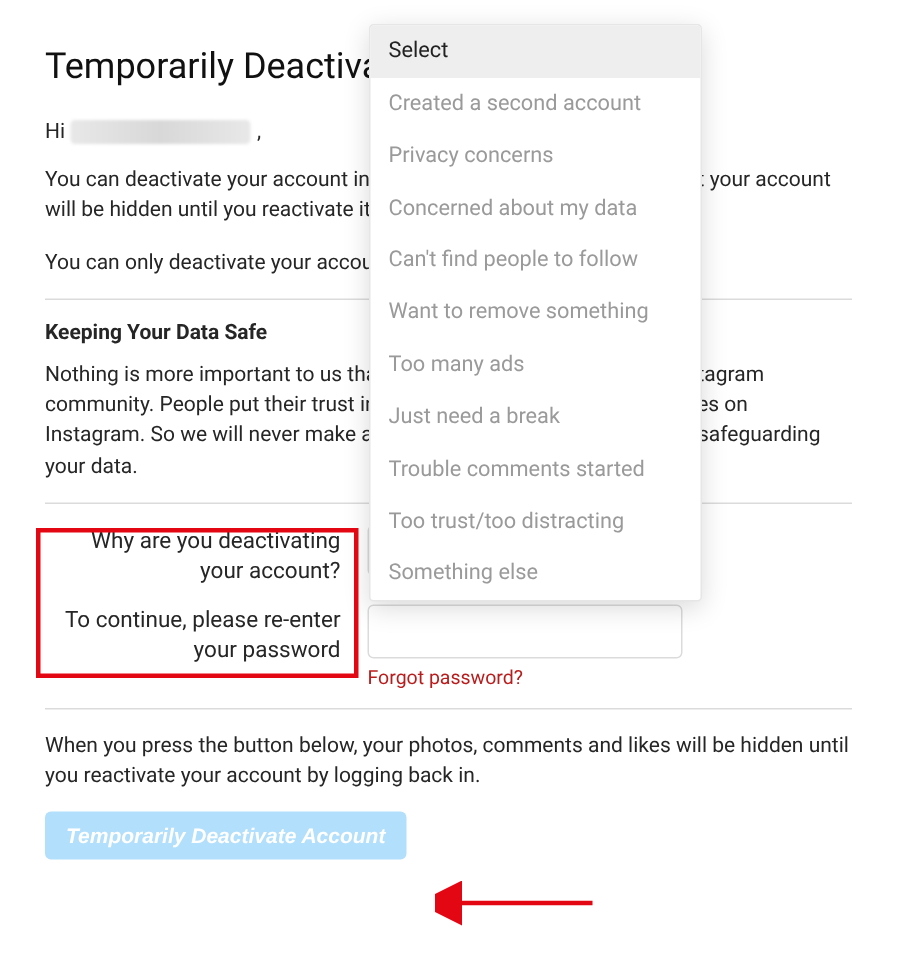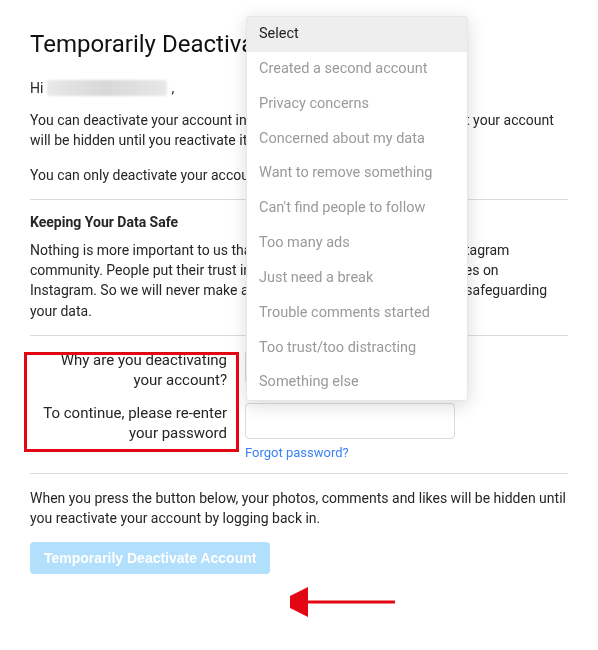--- a/index.html
+++ b/index.html
@@ -110,32 +110,33 @@
       border: 1px solid #dbdbdb;
       border-radius: 4px;
       padding: 0 10px;
       font-size: 14px;
       background: #fff;
     }
     .forgot-link {
       display: inline-block;
       margin-top: 6px;
       font-size: 13px;
-      color: #3b82f6;
+      color: #b91c1c;
       text-decoration: none;
     }
     .submit-btn {
       background: #b2dffc;
       color: #fff;
       border: none;
       border-radius: 4px;
       padding: 8px 14px;
       font-size: 14px;
       font-weight: 600;
       cursor: pointer;
+      font-style: italic;
     }
     .arrow-annot {
       position: absolute;
       left: 290px;
       top: 586px;
       z-index: 30;
       pointer-events: none;
     }
     
     .dropdown-panel {
@@ -229,20 +230,20 @@
     </marker>
   </defs>
   <line x1="105" y1="16" x2="12" y2="16" stroke="#e30613" stroke-width="3" marker-end="url(#ah)"></line>
 </svg>
 
 <div class="dropdown-panel">
   <div class="dropdown-option sel">Select</div>
   <div class="dropdown-option">Created a second account</div>
   <div class="dropdown-option">Privacy concerns</div>
   <div class="dropdown-option">Concerned about my data</div>
+  <div class="dropdown-option">Can't find people to follow</div>
   <div class="dropdown-option">Want to remove something</div>
-  <div class="dropdown-option">Can't find people to follow</div>
   <div class="dropdown-option">Too many ads</div>
   <div class="dropdown-option">Just need a break</div>
   <div class="dropdown-option">Trouble comments started</div>
   <div class="dropdown-option">Too trust/too distracting</div>
   <div class="dropdown-option">Something else</div>
 </div>
 
 </body></html>

